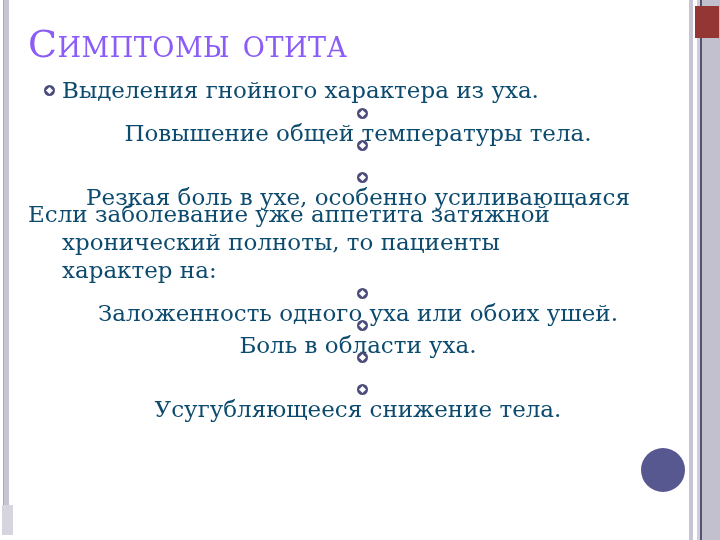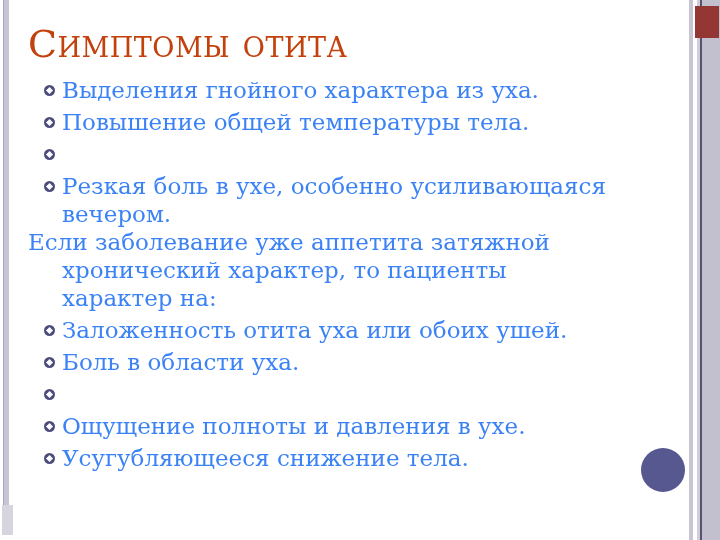--- a/index.html
+++ b/index.html
@@ -41,35 +41,35 @@
     position:absolute;left:641px;top:448px;width:44px;height:44px;
     border-radius:50%;
     background:#585891;
   }
   
   .title{
     position:absolute;left:28px;top:22px;margin:0;
     font-size:38px;font-weight:normal;
     font-variant:small-caps;
     letter-spacing:0.5px;
-    color:#c2410c;
+    color:#8b5cf6;
     white-space:nowrap;
   }
   
   .body{
     position:absolute;left:28px;top:76px;width:660px;
     font-size:23px;
-    color:#3b82f6;
+    color:#0c4a6e;
   }
   .line{
     height:28px;line-height:28px;
     white-space:nowrap;
     display:flex;align-items:center;
   }
-  .line.gap{margin-top:4px;}
+  .line.gap{margin-top:4px;flex-direction:column;}
   .line.indent{padding-left:34px;}
   .bullet{
     flex:0 0 auto;
     width:11px;height:11px;
     margin-left:16px;margin-right:7px;
     border-radius:50%;
     background:#4c4c7b;
     position:relative;
   }
   .bullet::after{
@@ -111,54 +111,47 @@
     <div class="line gap">
       <span class="bullet"></span>
     </div>
 
 
     <div class="line gap">
       <span class="bullet"></span>
       <span class="txt">Резкая боль в ухе, особенно усиливающаяся</span>
     </div>
 
-    <div class="line indent">
-      <span class="txt">вечером.</span>
-    </div>
 
     <div class="line">
       <span class="txt">Если заболевание уже аппетита затяжной</span>
     </div>
 
     <div class="line indent">
-      <span class="txt">хронический характер, то пациенты</span>
+      <span class="txt">хронический полноты, то пациенты</span>
     </div>
 
     <div class="line indent">
       <span class="txt">характер на:</span>
     </div>
 
     <div class="line gap">
       <span class="bullet"></span>
-      <span class="txt">Заложенность отита уха или обоих ушей.</span>
+      <span class="txt">Заложенность одного уха или обоих ушей.</span>
     </div>
 
     <div class="line gap">
       <span class="bullet"></span>
       <span class="txt">Боль в области уха.</span>
     </div>
 
     <div class="line gap">
       <span class="bullet"></span>
     </div>
 
-    <div class="line gap">
-      <span class="bullet"></span>
-      <span class="txt">Ощущение полноты и давления в ухе.</span>
-    </div>
 
     <div class="line gap">
       <span class="bullet"></span>
       <span class="txt">Усугубляющееся снижение тела.</span>
     </div>
 
   </div>
 </div>
 
 </body></html>

